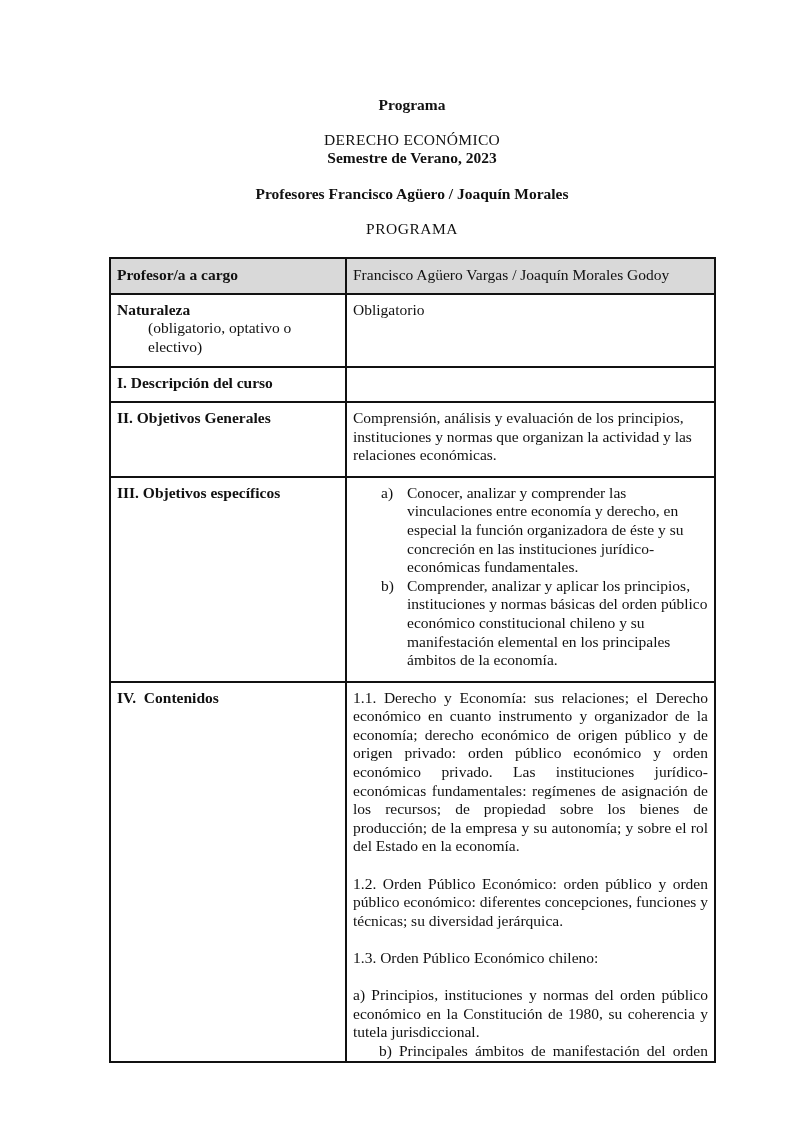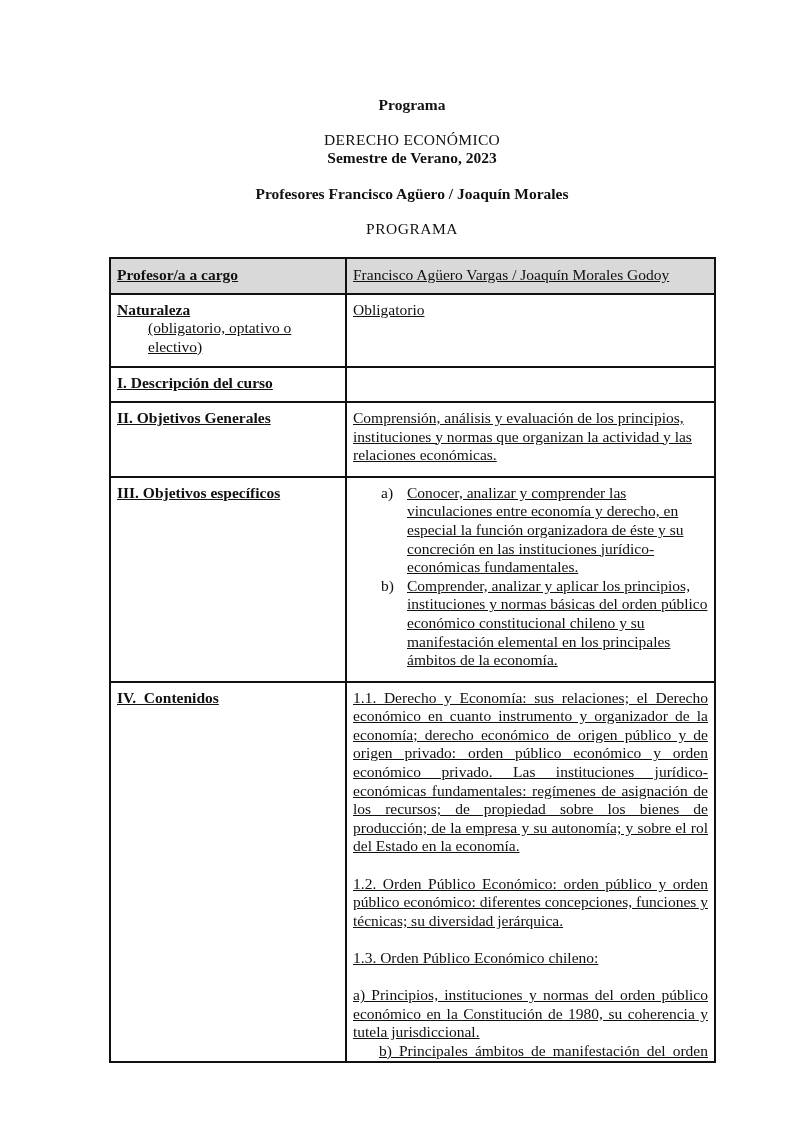--- a/index.html
+++ b/index.html
@@ -45,21 +45,20 @@
       border-collapse: collapse;
       font-family: "Liberation Serif", "DejaVu Serif", serif;
       font-size: 15.5px;
       line-height: 18.6px;
       table-layout: fixed;
     }
     table.syllabus td {
       border: 2px solid #111111;
       vertical-align: top;
       padding: 6px 6px 8px 6px;
-      text-decoration: underline;
     }
     table.syllabus col.c1 { width: 236px; }
     table.syllabus col.c2 { width: 369px; }
     tr.head td {
       background: #d9d9d9;
       padding-top: 7px;
       padding-bottom: 8px;
     }
     .lbl { font-weight: bold; }
     .sub { font-weight: normal; display: block; margin-left: 31px; }

